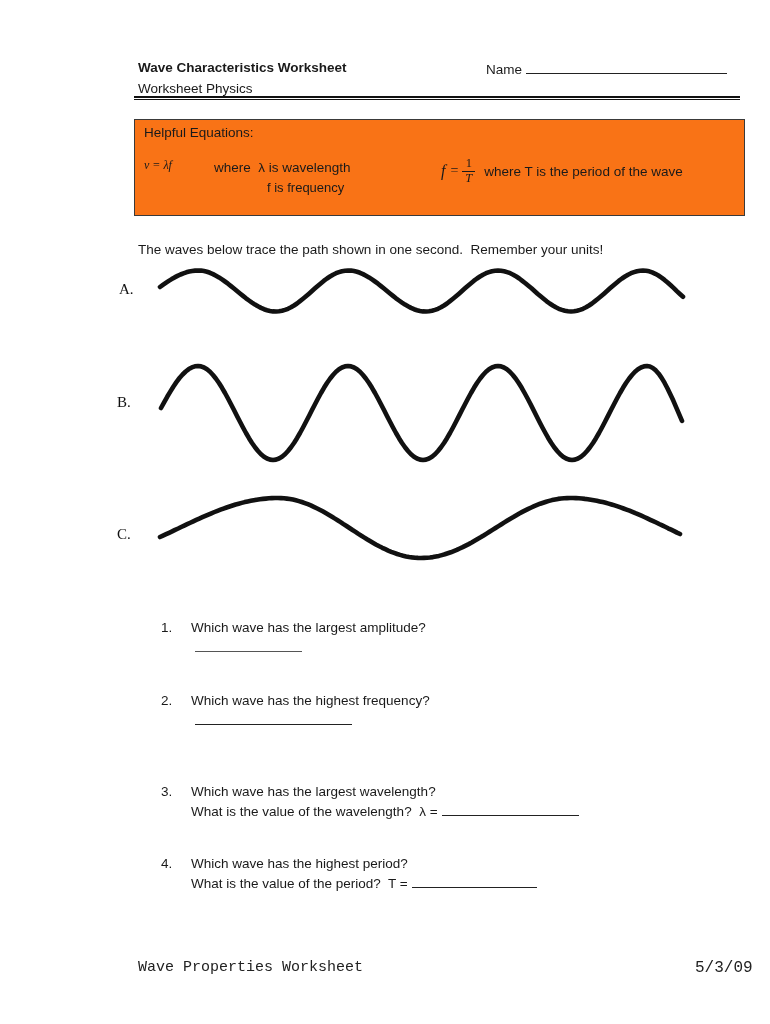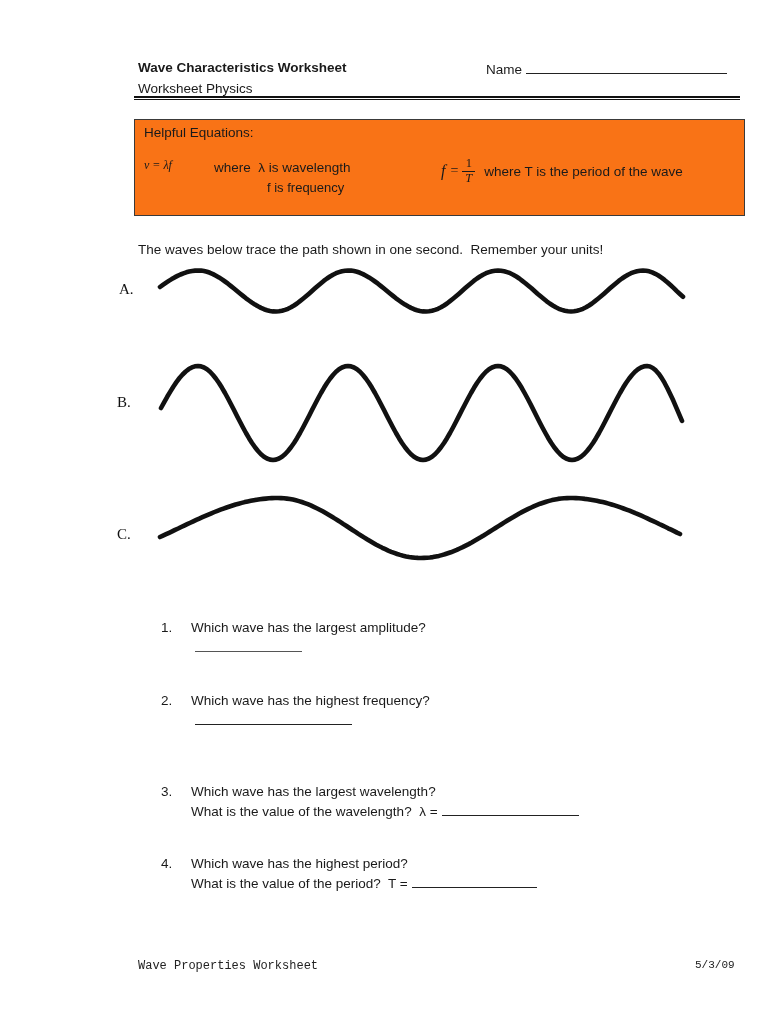--- a/index.html
+++ b/index.html
@@ -37,22 +37,22 @@
   .wave-svg{position:absolute;left:0;top:0;pointer-events:none;}
   .wave-label{position:absolute;font-family:"Liberation Serif",serif;font-size:15px;color:#111;}
   .lbl-a{left:71px;top:281px;}
   .lbl-b{left:69px;top:394px;}
   .lbl-c{left:69px;top:526px;}
   
   .question{position:absolute;left:113px;font-size:13.5px;line-height:20px;display:flex;}
   .q-num{width:30px;flex:0 0 30px;}
   .q1{top:618px;} .q2{top:691px;} .q3{top:782px;} .q4{top:854px;}
   
-  .footer-left{left:90px;top:959px;font-family:"Liberation Mono","DejaVu Sans Mono",monospace;font-size:12px;color:#222;}
-  .footer-right{left:647px;top:959px;font-family:"Liberation Mono","DejaVu Sans Mono",monospace;font-size:11px;color:#222;}
+  .footer-left{left:90px;top:959px;font-family:"Liberation Mono","DejaVu Sans Mono",monospace;font-size:15px;color:#222;}
+  .footer-right{left:647px;top:959px;font-family:"Liberation Mono","DejaVu Sans Mono",monospace;font-size:16px;color:#222;}
 </style>
 </head>
 <body>
 
 <div class="page">
 
   <div class="abs doc-title" data-bind="header.title">Wave Characteristics Worksheet</div>
   <div class="abs doc-subtitle" data-bind="header.subtitle">Worksheet Physics</div>
 
   <div class="abs name-row">

